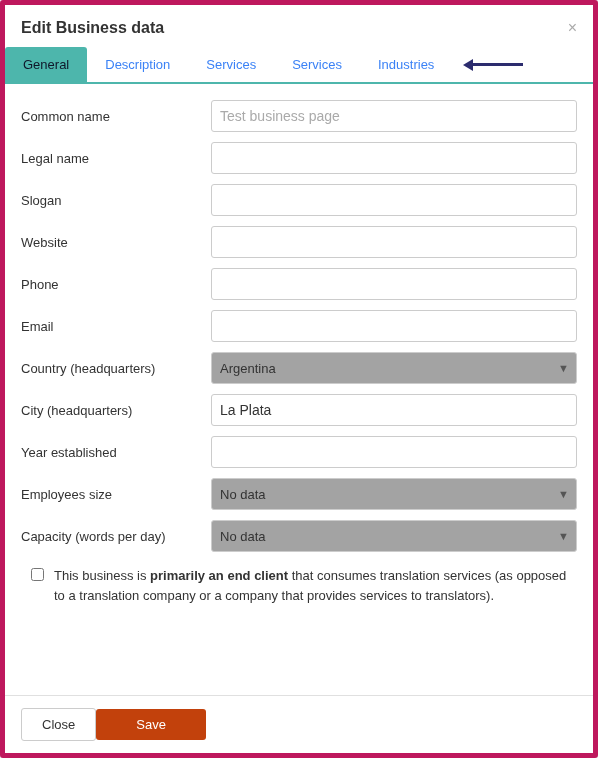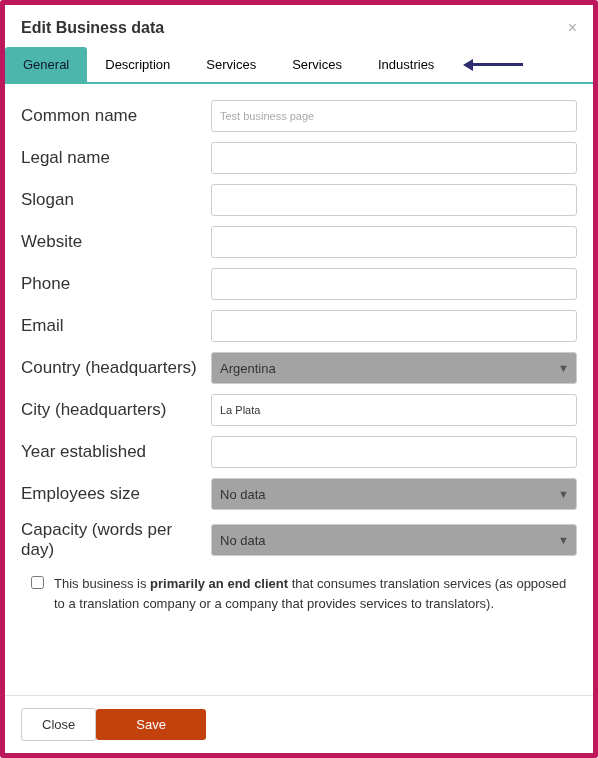--- a/index.html
+++ b/index.html
@@ -46,21 +46,21 @@
     .tabs {
       display: flex;
       border-bottom: 2px solid #4db6ac;
       margin: 0;
       position: relative;
     }
     .tab {
       padding: 10px 18px;
       cursor: pointer;
       font-size: 13px;
-      color: #000000;
+      color: #3b82f6;
       border: none;
       background: none;
       white-space: nowrap;
     }
     .tab.active {
       background: #4db6ac;
       color: #0f172a;
       border-radius: 3px 3px 0 0;
     }
     .arrow-indicator {
@@ -88,31 +88,31 @@
       flex: 1;
     }
     .form-row {
       display: flex;
       align-items: center;
       margin-bottom: 10px;
     }
     .form-label {
       width: 190px;
       min-width: 190px;
-      font-size: 17px;
+      font-size: 13px;
       color: #333;
       padding-right: 10px;
     }
     .form-control {
       flex: 1;
       height: 32px;
       border: 1px solid #ccc;
       border-radius: 3px;
       padding: 4px 8px;
-      font-size: 11px;
+      font-size: 14px;
       color: #333;
       outline: none;
     }
     .form-control::placeholder {
       color: #aaa;
     }
     .select-wrapper {
       flex: 1;
       position: relative;
     }

